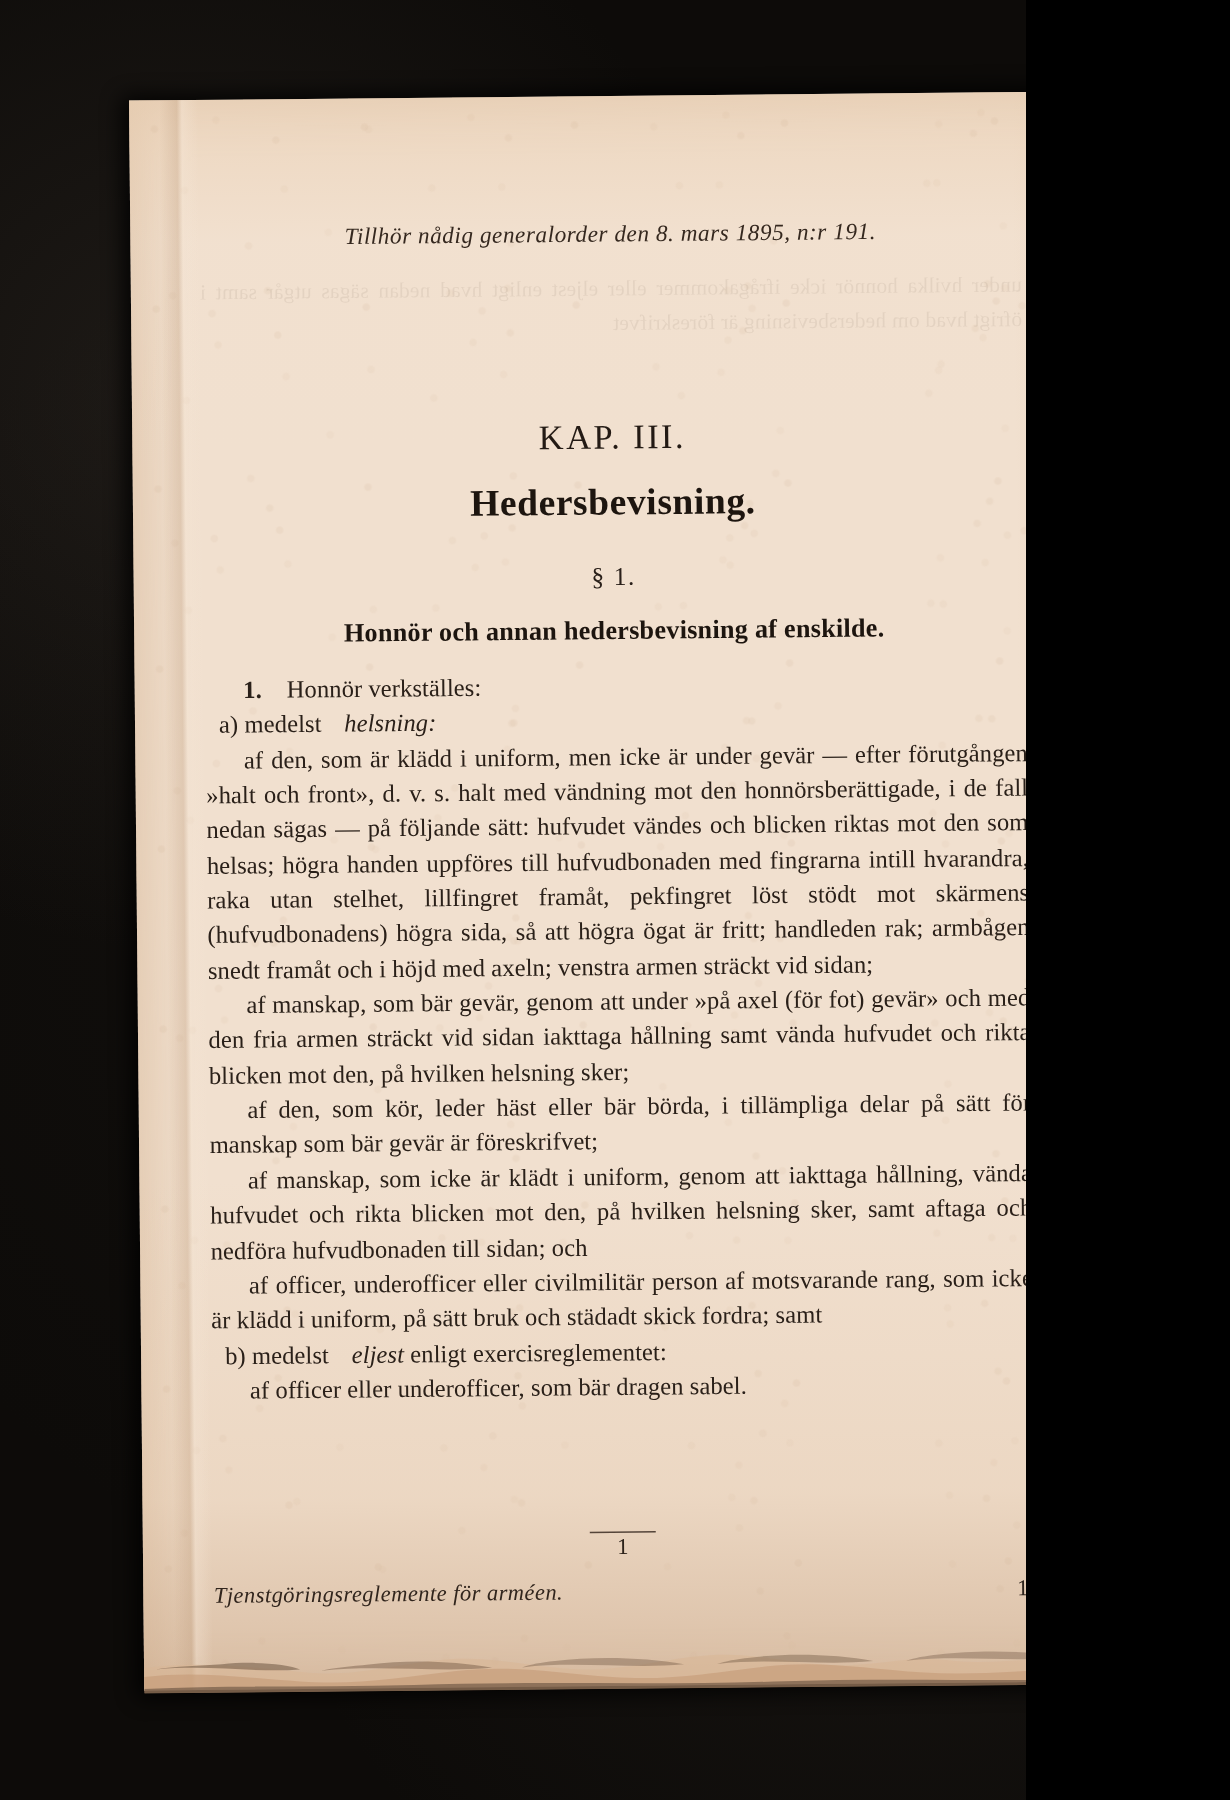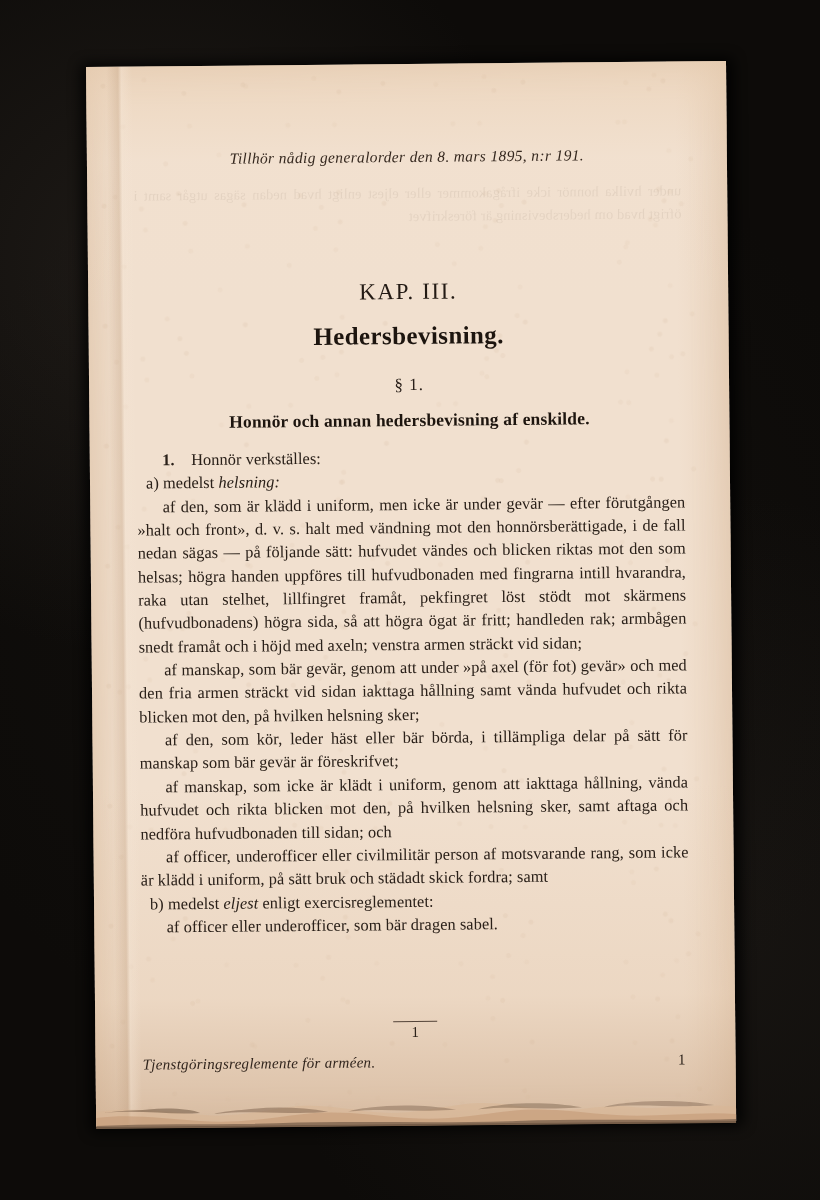--- a/index.html
+++ b/index.html
@@ -9,21 +9,21 @@
   }
   body {
     width: 820px;
     height: 1200px;
     overflow: hidden;
     font-family: "Liberation Serif", serif;
   }
 
   #scan {
     position: relative;
-    width: 820px;
+    width: 684px;
     height: 1200px;
     background: #0d0b09;
     overflow: hidden;
   }
 
   
   #backdrop-texture {
     position: absolute;
     inset: 0;
     background:
@@ -228,21 +228,21 @@
     color: #2a2019;
     letter-spacing: .05px;
   }
   #body p {
     margin: 0;
     text-indent: 1.55em;
   }
   #body p.item-a,
   #body p.item-b { text-indent: .55em; }
   #body .lead-num { font-weight: bold; }
-  #body i { font-style: italic; }
+  #body i { font-style: italic; margin-left: 11px; }
 
   
   .signature-rule {
     position: absolute;
     left: 50%;
     top: 957px;
     width: 44px;
     margin-left: -22px;
     height: 1px;
     background: #3a2c22;

